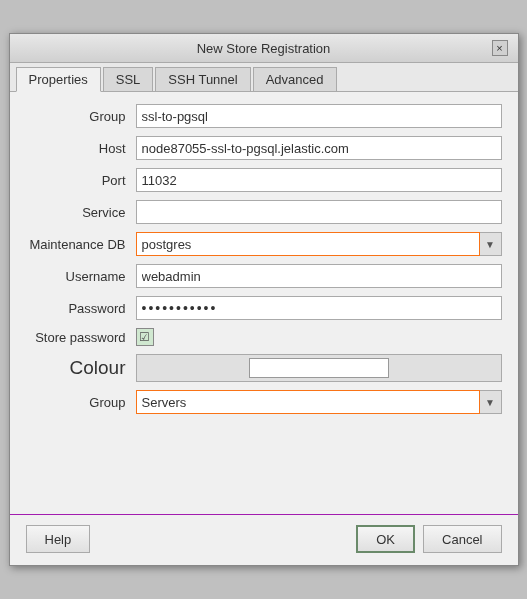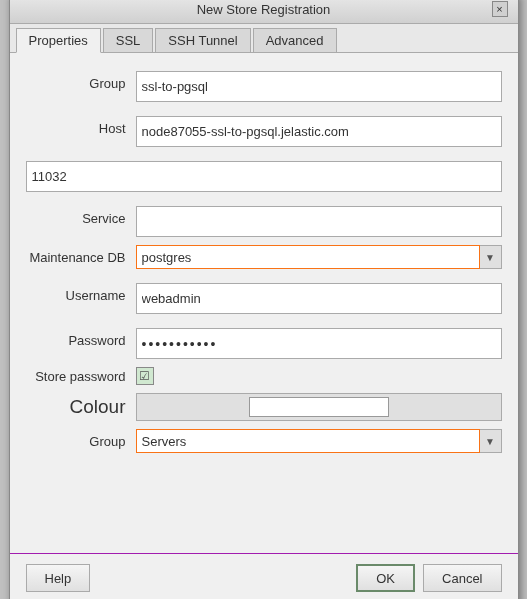--- a/index.html
+++ b/index.html
@@ -96,28 +96,27 @@
       width: 110px;
       text-align: right;
       padding-right: 10px;
       color: #333;
       font-size: 13px;
       flex-shrink: 0;
     }
 
     .form-input {
       flex: 1;
-      height: 31px;
+      height: 24px;
       border: 1px solid #aaa;
       background: #fff;
       padding: 2px 5px;
       font-size: 13px;
       color: #333;
       outline: none;
-      margin-top: 6px;
     }
 
     .form-select-wrapper {
       flex: 1;
       display: flex;
       align-items: center;
       position: relative;
     }
 
     .form-select {
@@ -251,20 +250,21 @@
       <span class="form-label">Group</span>
       <input class="form-input" type="text" value="ssl-to-pgsql" style="">
     </div>
 
     <div class="form-row">
       <span class="form-label">Host</span>
       <input class="form-input" type="text" value="node87055-ssl-to-pgsql.jelastic.com" style="">
     </div>
 
     <div class="form-row">
+      <span class="form-label">Port</span>
       <input class="form-input" type="text" value="11032" style="">
     </div>
 
     <div class="form-row">
       <span class="form-label">Service</span>
       <input class="form-input" type="text" value="" style="">
     </div>
 
     <div class="form-row">
       <span class="form-label">Maintenance DB</span>

